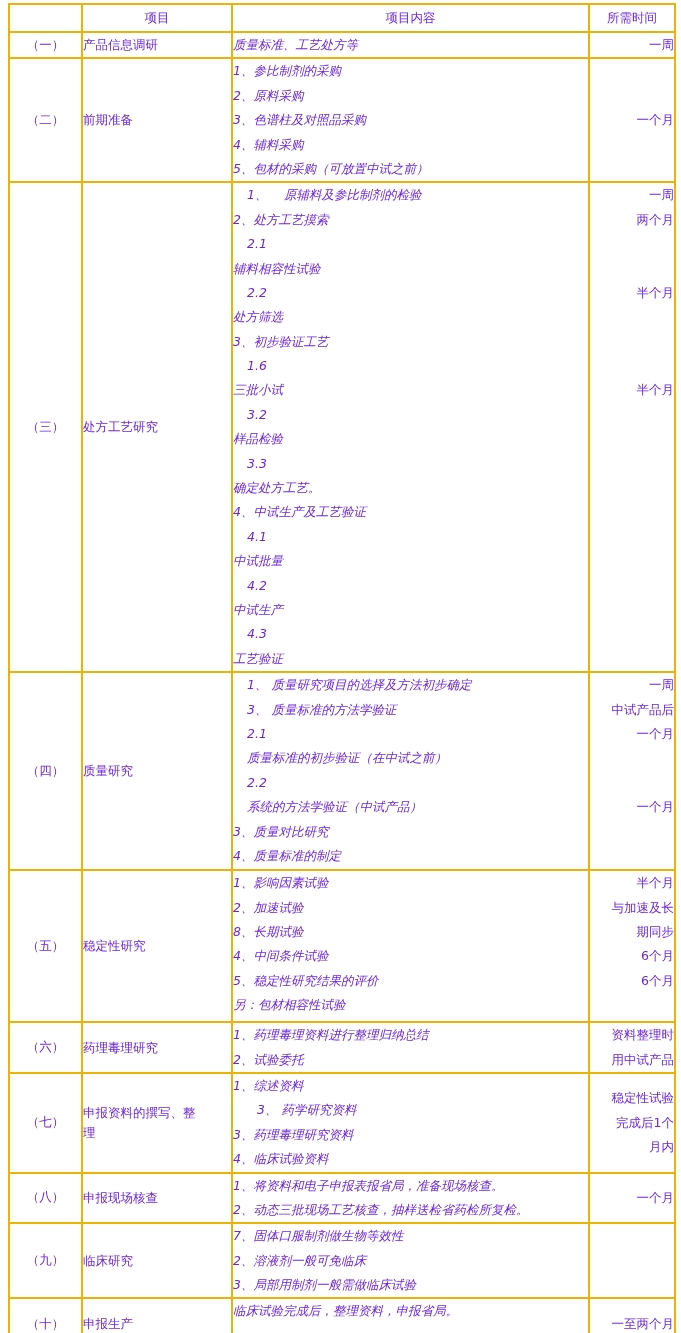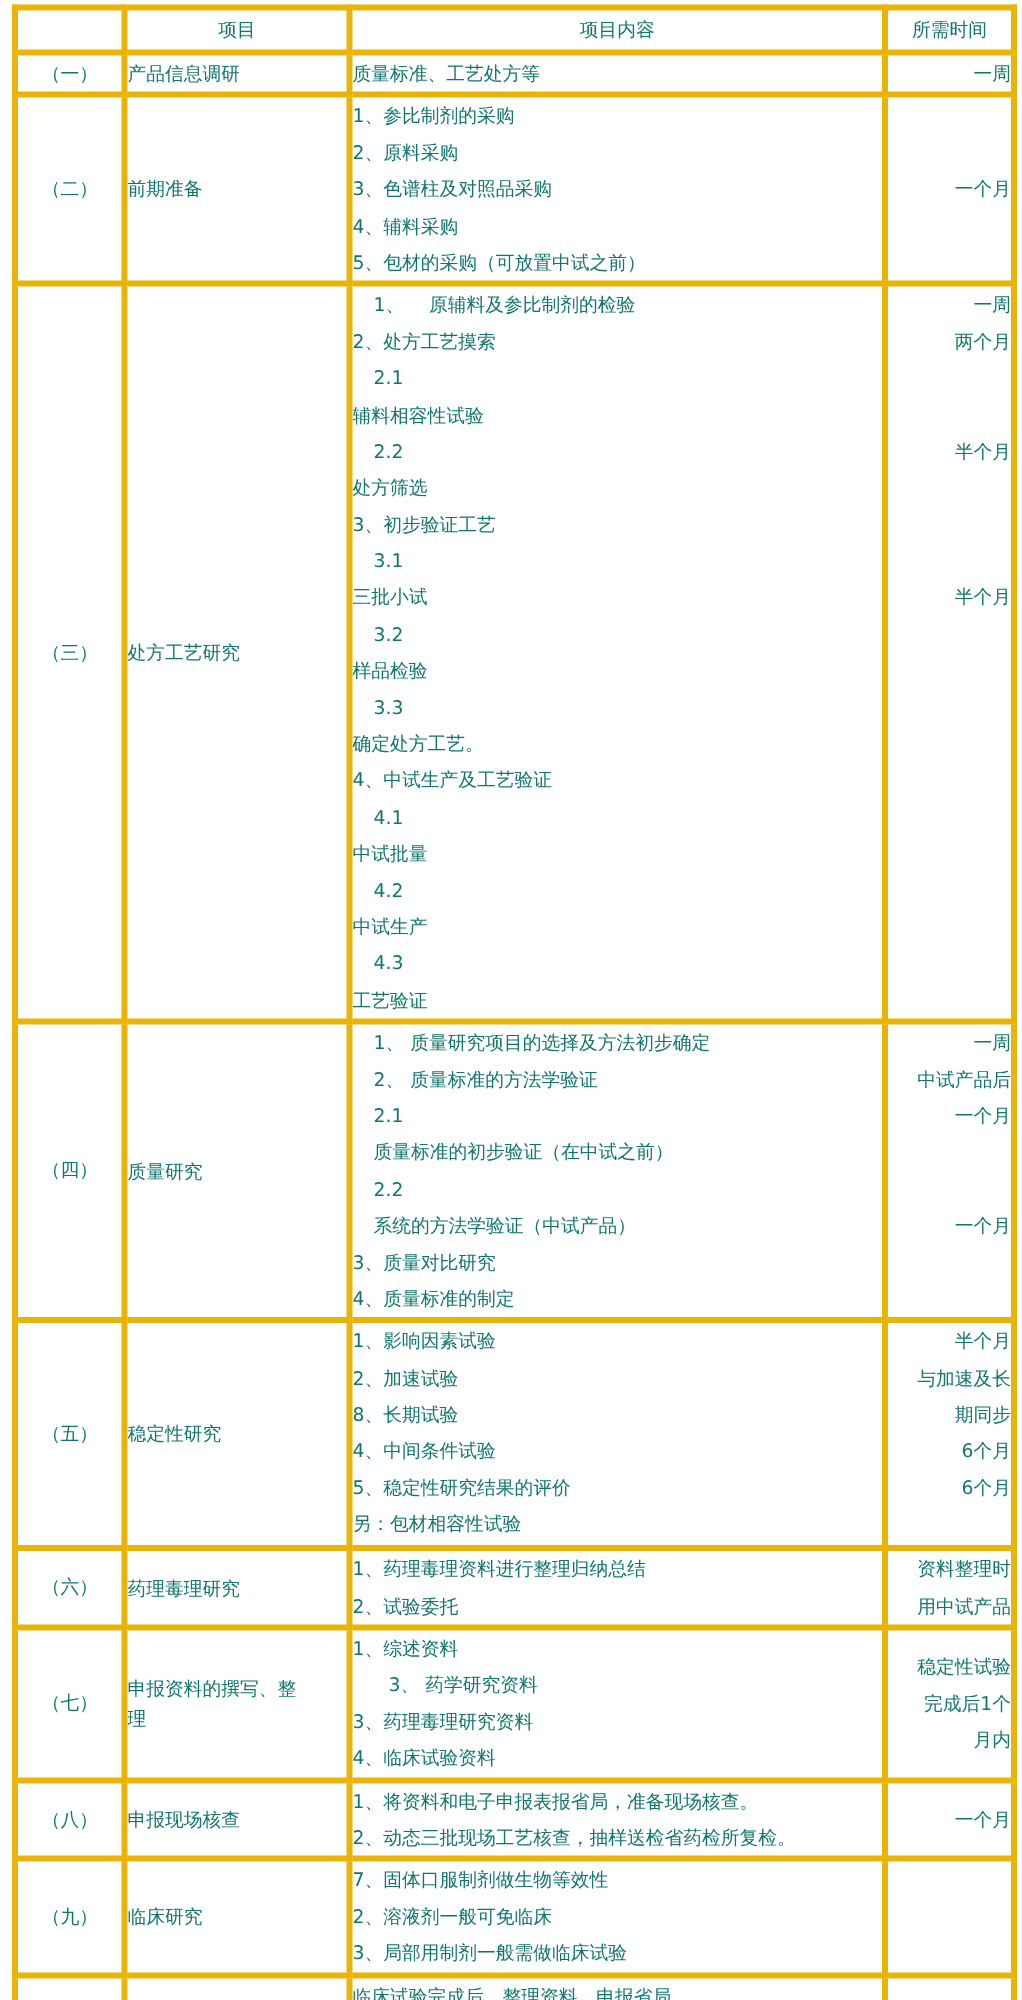--- a/index.html
+++ b/index.html
@@ -11,22 +11,22 @@
   .doc {
     padding: 3px 7px 0 8px;
     font-family: "DejaVu Sans", "Liberation Sans", sans-serif;
   }
   table.tl {
     border-collapse: collapse;
     table-layout: fixed;
     width: 666px;
   }
   table.tl td {
-    border: 4px solid #eab308;
-    color: #0f766e;
+    border: 2px solid #eab308;
+    color: #6d28d9;
     font-size: 12.5px;
     padding: 0;
     overflow: hidden;
   }
   td.h-cell {
     height: 26px;
     text-align: center;
     vertical-align: middle;
     line-height: 14px;
   }
@@ -36,20 +36,21 @@
   }
   td.c-proj {
     vertical-align: middle;
     white-space: pre-line;
     line-height: 20px;
     padding: 0 3px;
   }
   td.c-content {
     vertical-align: top;
     padding: 1px 3px 0 2px;
+    font-style: italic;
   }
   td.c-time {
     vertical-align: top;
     padding: 1px 1px 0 1px;
     text-align: right;
   }
   td.c-time.t-center {
     vertical-align: middle;
   }
   .cline, .tline {
@@ -110,21 +111,21 @@
           <td class="c-num">（三）</td>
           <td class="c-proj">处方工艺研究</td>
           <td class="c-content">
             <div class="cline ind1">1、　 原辅料及参比制剂的检验</div>
             <div class="cline">2、处方工艺摸索</div>
             <div class="cline ind1">2.1</div>
             <div class="cline">辅料相容性试验</div>
             <div class="cline ind1">2.2</div>
             <div class="cline">处方筛选</div>
             <div class="cline">3、初步验证工艺</div>
-            <div class="cline ind1">3.1</div>
+            <div class="cline ind1">1.6</div>
             <div class="cline">三批小试</div>
             <div class="cline ind1">3.2</div>
             <div class="cline">样品检验</div>
             <div class="cline ind1">3.3</div>
             <div class="cline">确定处方工艺。</div>
             <div class="cline">4、中试生产及工艺验证</div>
             <div class="cline ind1">4.1</div>
             <div class="cline">中试批量</div>
             <div class="cline ind1">4.2</div>
             <div class="cline">中试生产</div>
@@ -141,21 +142,21 @@
             <div class="tline">&nbsp;</div>
             <div class="tline">&nbsp;</div>
             <div class="tline">半个月</div>
           </td>
         </tr>
         <tr style="height: 198px;">
           <td class="c-num">（四）</td>
           <td class="c-proj">质量研究</td>
           <td class="c-content">
             <div class="cline ind1">1、 质量研究项目的选择及方法初步确定</div>
-            <div class="cline ind1">2、 质量标准的方法学验证</div>
+            <div class="cline ind1">3、 质量标准的方法学验证</div>
             <div class="cline ind1">2.1</div>
             <div class="cline ind1">质量标准的初步验证（在中试之前）</div>
             <div class="cline ind1">2.2</div>
             <div class="cline ind1">系统的方法学验证（中试产品）</div>
             <div class="cline">3、质量对比研究</div>
             <div class="cline">4、质量标准的制定</div>
           </td>
           <td class="c-time">
             <div class="tline">一周</div>
             <div class="tline">中试产品后</div>

